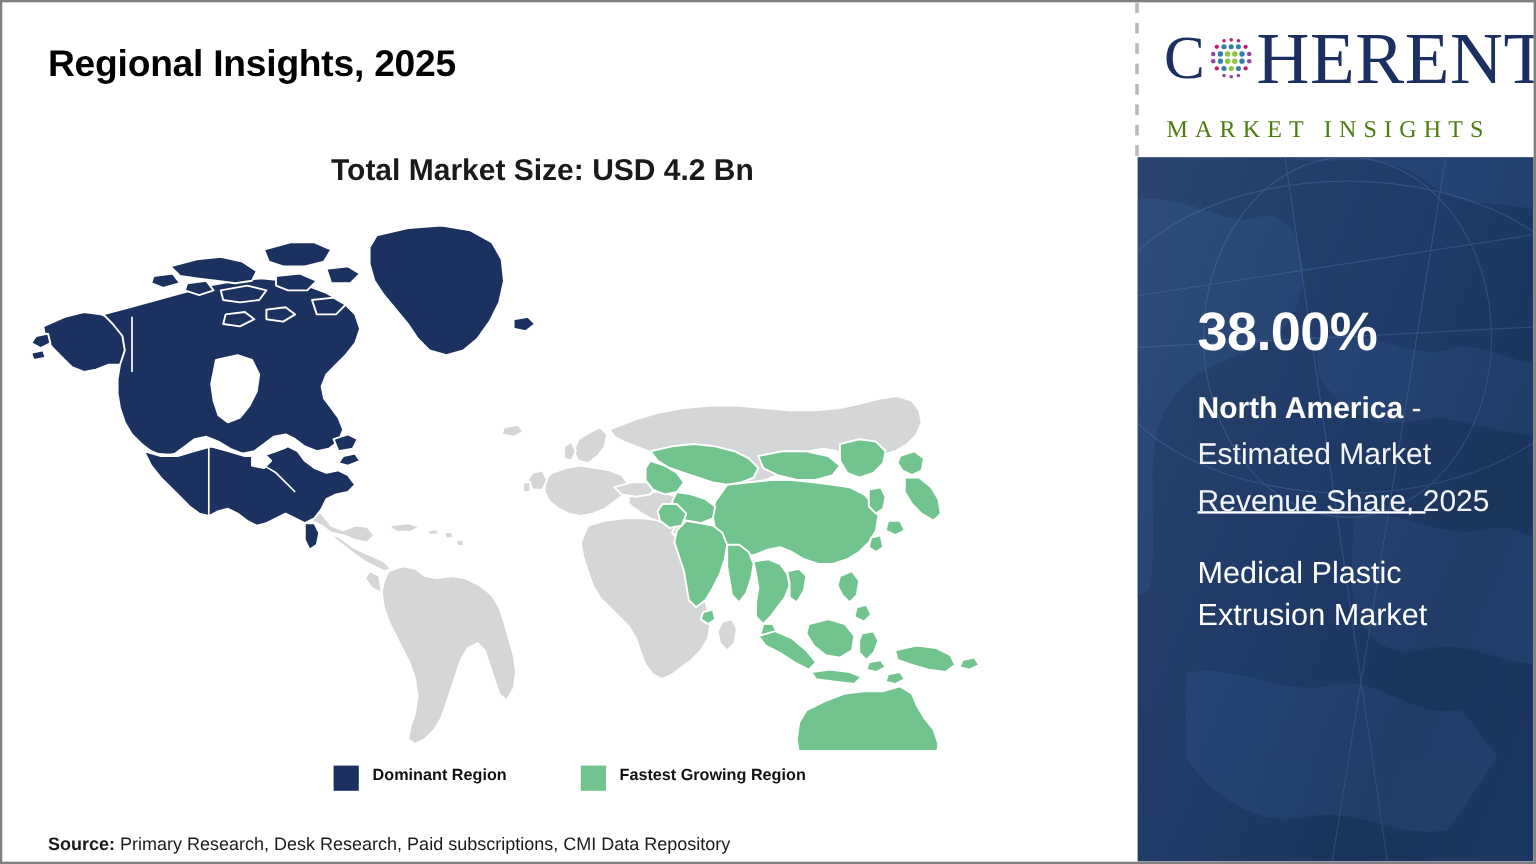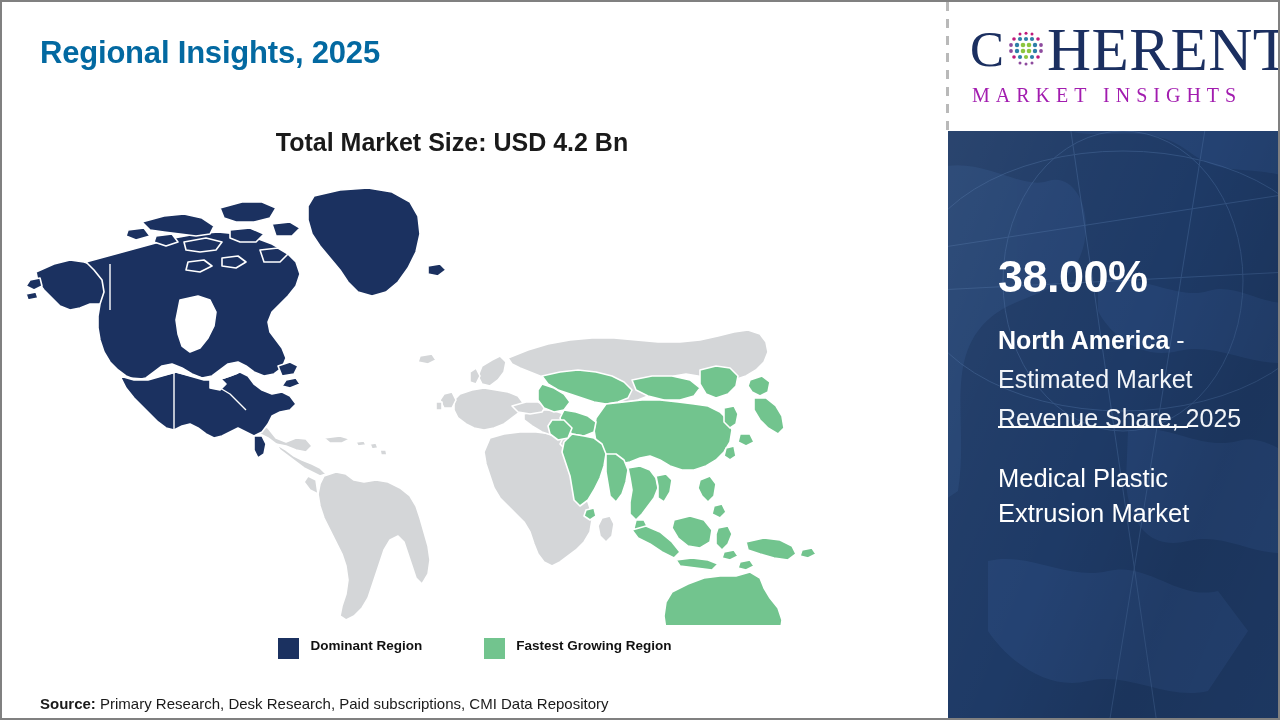--- a/index.html
+++ b/index.html
@@ -23,21 +23,21 @@
     position: absolute;
     left: 0; top: 0;
     width: 946px; height: 716px;
     background: #ffffff;
   }
   #page-title {
     position: absolute;
     left: 38px; top: 33px;
     font-size: 31px;
     font-weight: bold;
-    color: #0369a1;
+    color: #000000;
     letter-spacing: -0.2px;
   }
   #market-size-line {
     position: absolute;
     left: 0; top: 126px;
     width: 900px;
     text-align: center;
     font-size: 25px;
     color: #1a1a1a;
     white-space: nowrap;
@@ -127,24 +127,24 @@
   }
   #logo-rest {
     font-family: "Liberation Serif", serif;
     font-size: 61px;
     color: #1b2f60;
     line-height: 1;
     letter-spacing: 0.5px;
   }
   #logo-row2 {
     padding-left: 10px;
-    margin-top: 6px;
+    margin-top: 19px;
     font-family: "Liberation Serif", serif;
     font-size: 20px;
-    color: #a21caf;
+    color: #4d7c0f;
     letter-spacing: 6.0px;
     white-space: nowrap;
   }
 
   
   #right-panel {
     position: absolute;
     left: 946px; top: 129px;
     width: 330px; height: 587px;
     background: #1e3a66;

